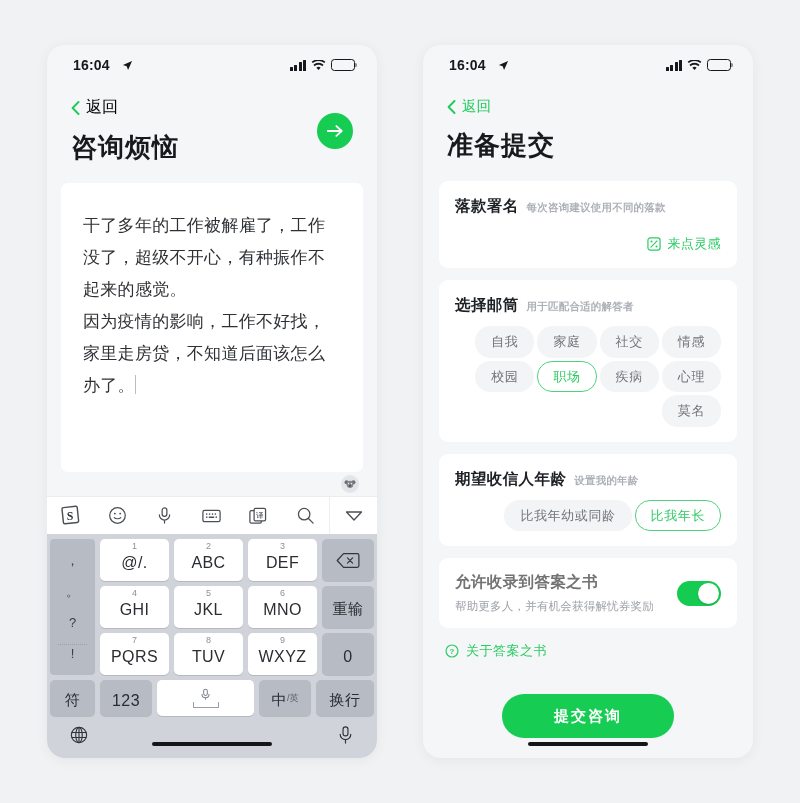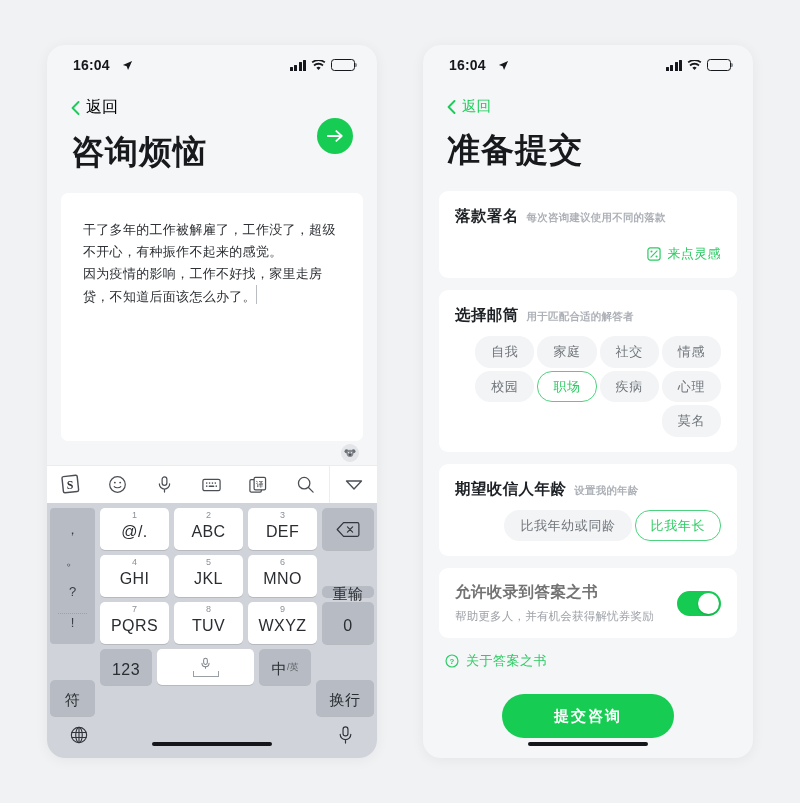--- a/index.html
+++ b/index.html
@@ -88,21 +88,21 @@
   .backrow {
     display: flex;
     align-items: center;
     gap: 6px;
     padding: 12px 0 0 24px;
     cursor: pointer;
     width: max-content;
   }
   .back-label { font-size: 14.5px; color: #1ecb5a; font-weight: 500; }
   .page-title {
-    font-size: 33px;
+    font-size: 26px;
     font-weight: 700;
     color: #17191c;
     letter-spacing: 1px;
     margin: 12px 0 0 24px;
   }
 
   
   .hdr-left {
     display: flex;
     align-items: center;
@@ -122,22 +122,22 @@
     margin: 18px 14px 0 14px;
     background: #ffffff;
     border-radius: 7px;
     flex: 1 1 auto;
     padding: 26px 22px 0 22px;
     box-sizing: border-box;
     overflow: hidden;
     position: relative;
   }
   .editor-text {
-    font-size: 13px;
-    line-height: 22px;
+    font-size: 17px;
+    line-height: 32px;
     color: #2d3034;
     letter-spacing: 0.3px;
     white-space: pre-wrap;
     font-family: "DejaVu Sans", "Liberation Sans", sans-serif;
   }
   .caret {
     display:inline-block;
     width:1px; height:19px;
     background:#b9bcc0;
     vertical-align:-3px;
@@ -226,21 +226,21 @@
   .key.gray { background: #b7bcc4; box-shadow: 0 1px 0 rgba(0,0,0,0.12); }
   .key .num {
     position: absolute;
     top: 2px; left: 50%;
     transform: translateX(-50%);
     font-size: 9px;
     color: #8b9098;
     font-weight: 400;
   }
   .key .lbl { margin-top: 5px; letter-spacing: 0.4px; }
-  .key.cjk { font-size: 15px; margin-top: 31px; }
+  .key.cjk { font-size: 15px; }
   .kb-bottom {
     display: grid;
     grid-template-columns: 45px 52px 1fr 52px 58px;
     gap: 5px;
     margin-top: 5px;
   }
   .kb-bottom .key { height: 36px; }
   .spacekey { background:#fff; }
   .space-mic { display:flex; flex-direction:column; align-items:center; gap:1px; }
   .space-underline { width:24px; height:5px; border:1px solid #9a9ea5; border-top:none; }

